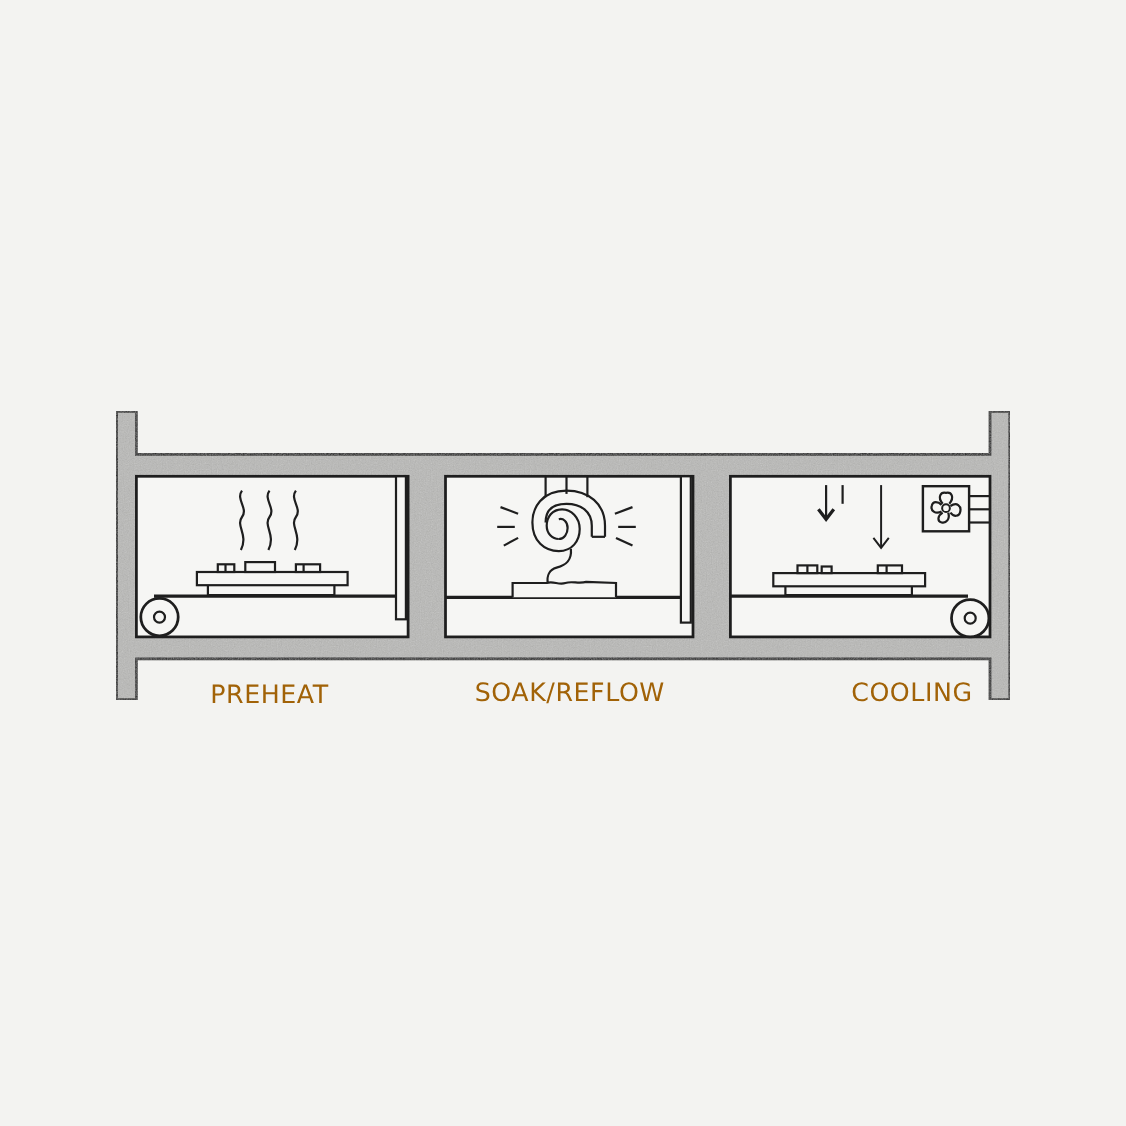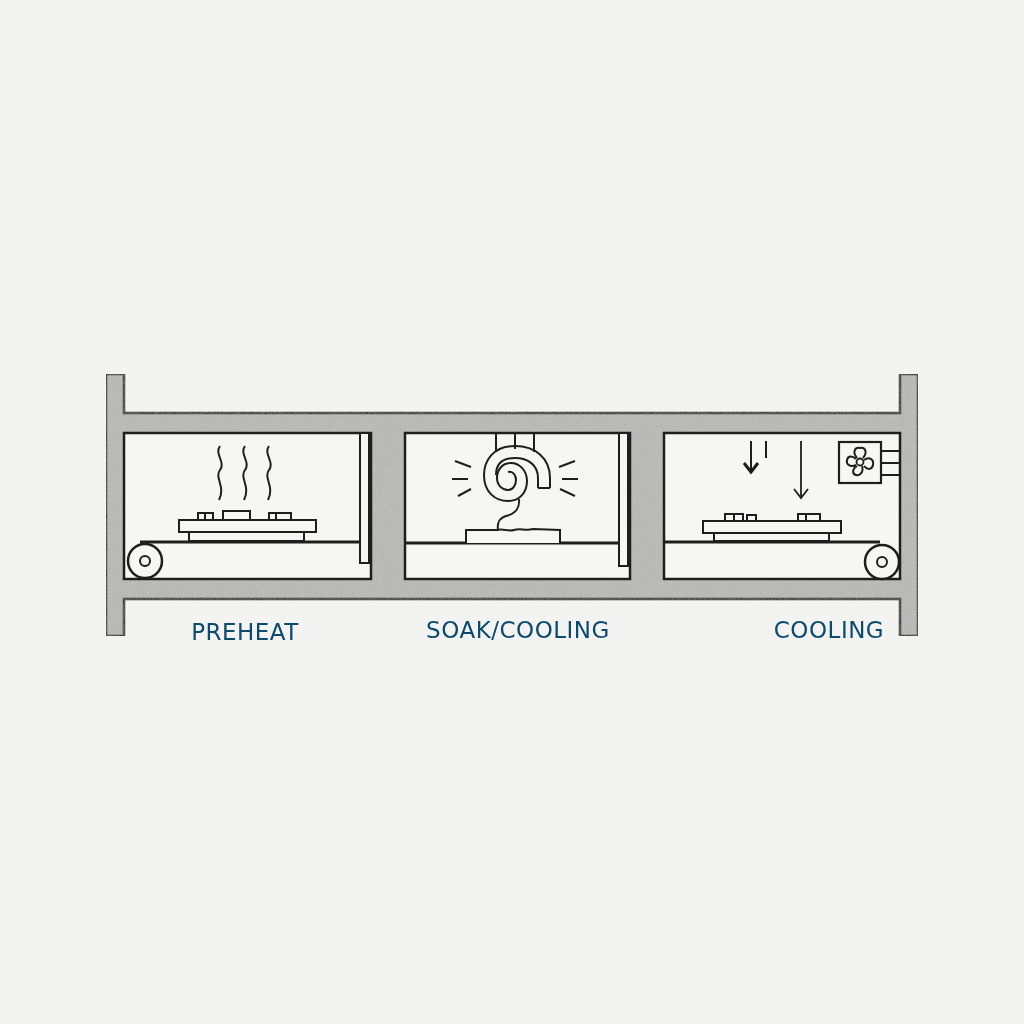--- a/index.html
+++ b/index.html
@@ -8,21 +8,21 @@
     background: #f3f3f1;
     position: relative;
     overflow: hidden;
     font-family: "DejaVu Sans", sans-serif;
   }
   svg.diagram { position: absolute; left: 0; top: 0; }
   .label {
     position: absolute;
     font-family: "DejaVu Sans", sans-serif;
     font-size: 23px;
-    color: #0c4a6e;
+    color: #a16207;
     letter-spacing: 0.5px;
     transform: translateX(-50%);
     white-space: nowrap;
   }
 </style>
 </head>
 <body>
 
 <svg class="diagram" width="1024" height="1024" viewBox="0 0 1024 1024" xmlns="http://www.w3.org/2000/svg">
   <defs>
@@ -146,14 +146,14 @@
         <path d="M857 458 C852 452, 855 447, 860 448 C865 447, 868 452, 863 458"></path>
         <path d="M864 460 C870 456, 874 460, 873 465 C872 470, 867 470, 864 466"></path>
         <path d="M862 466 C864 472, 860 476, 856 475 C852 474, 852 469, 857 466"></path>
         <path d="M856 465 C850 468, 846 464, 847 460 C848 455, 853 456, 856 459"></path>
       </g>
     </g>
   </g>
 </svg>
 
 <div class="label" style="left:245px; top:619px;">PREHEAT</div>
-<div class="label" style="left:518px; top:617px;">SOAK/COOLING</div>
+<div class="label" style="left:518px; top:617px;">SOAK/REFLOW</div>
 <div class="label" style="left:781px; top:617px;margin-left:48px;">COOLING</div>
 
 </body></html>

